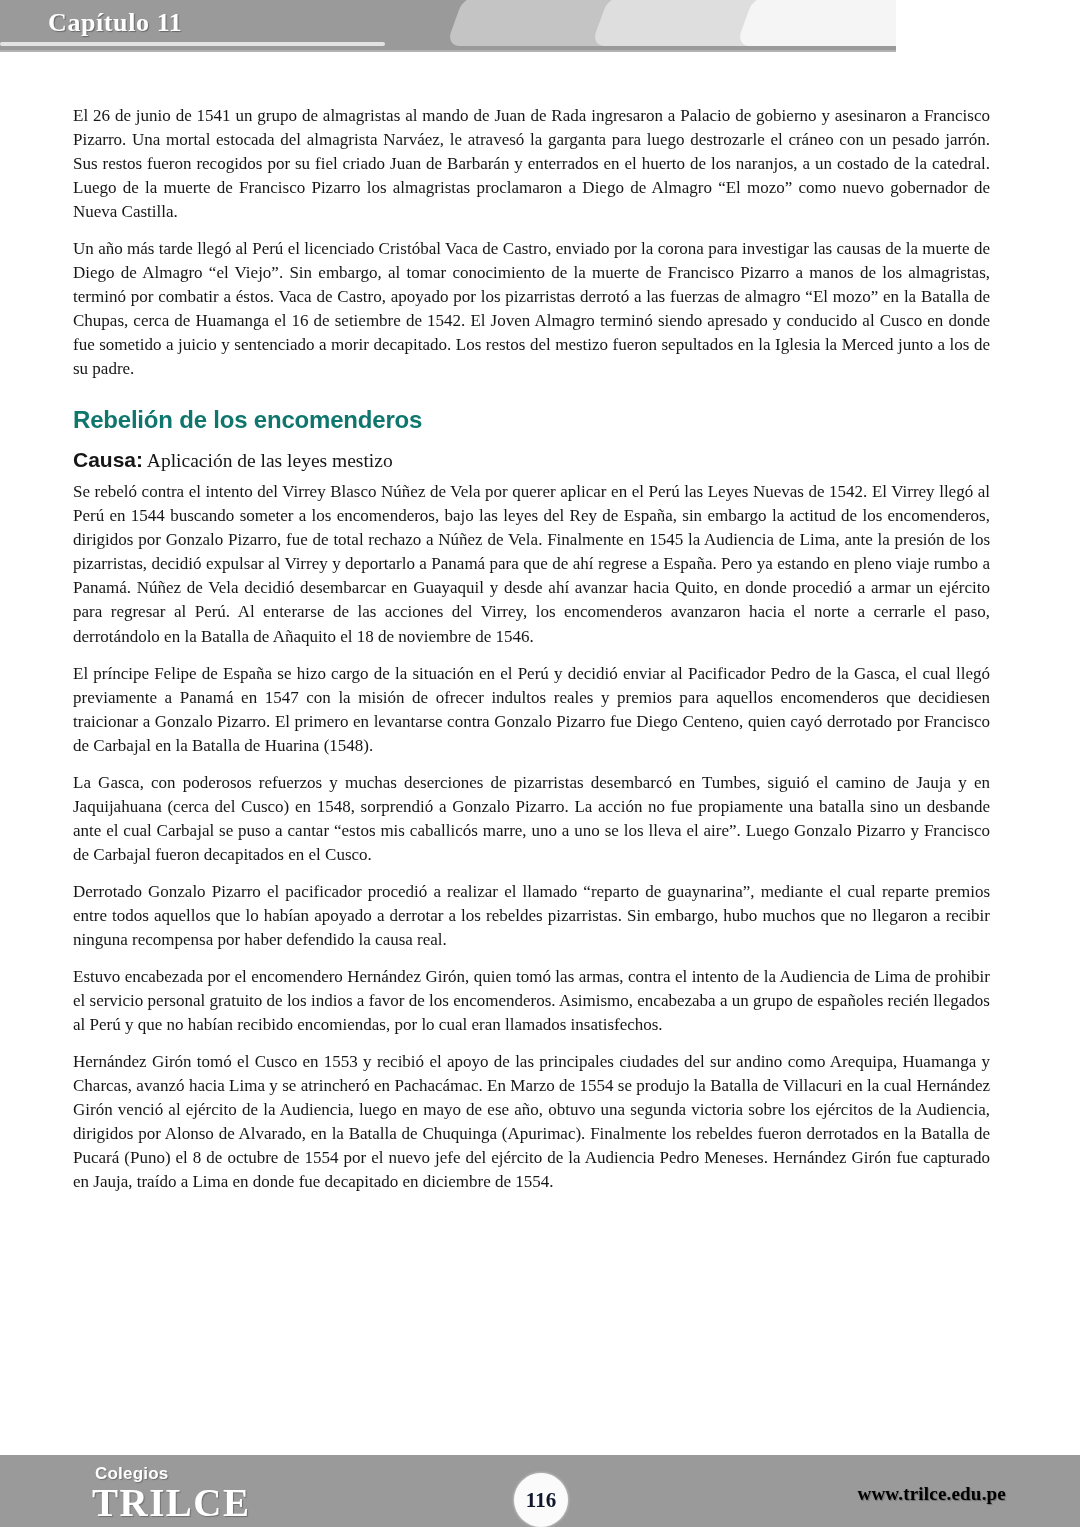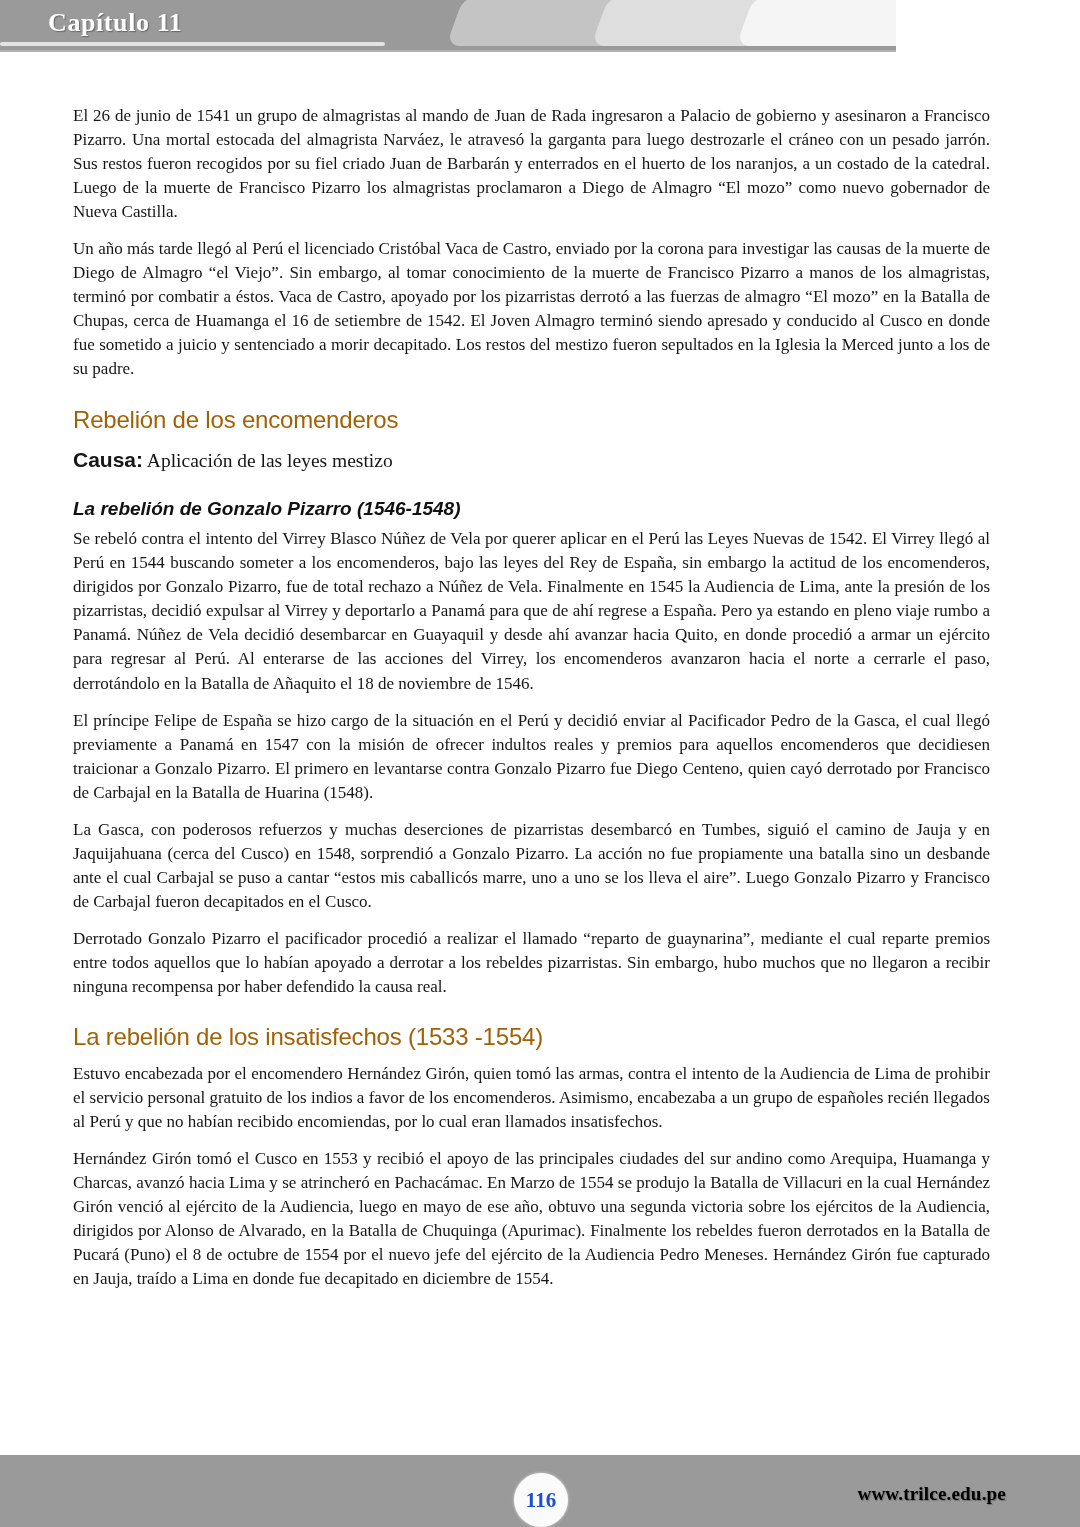--- a/index.html
+++ b/index.html
@@ -91,24 +91,24 @@
     text-justify: inter-word;
     font-family: "Liberation Serif", "DejaVu Serif", serif;
     color: #161616;
     hyphens: none;
   }
   p.para:last-child { margin-bottom: 0; }
 
   h2.section-title {
     margin: 24px 0 11px 0;
     font-family: "Liberation Sans", "DejaVu Sans", sans-serif;
-    font-weight: normal;
+    font-weight: bold;
     font-size: 24px;
     letter-spacing: -0.2px;
-    color: #a16207;
+    color: #0f766e;
   }
 
   h3.sub-title {
     margin: 24px 0 7px 0;
     font-family: "Liberation Sans", "DejaVu Sans", sans-serif;
     font-weight: bold;
     font-style: italic;
     font-size: 19px;
     color: #111111;
   }
@@ -168,21 +168,21 @@
     width: 54px;
     height: 54px;
     border-radius: 50%;
     background: #fbfbfb;
     display: flex;
     align-items: center;
     justify-content: center;
     font-family: "Liberation Serif", "DejaVu Serif", serif;
     font-weight: bold;
     font-size: 21px;
-    color: #1d4ed8;
+    color: #0f172a;
     z-index: 6;
     box-shadow: 0 0 3px rgba(255,255,255,0.7);
   }
   .site-url {
     position: absolute;
     right: 74px;
     top: 28px;
     color: #000000;
     font-family: "Liberation Serif", "DejaVu Serif", serif;
     font-weight: bold;
@@ -207,31 +207,33 @@
 
 <div class="content">
 
   <p class="para">El 26 de junio de 1541 un grupo de almagristas al mando de Juan de Rada ingresaron a Palacio de gobierno y asesinaron a Francisco Pizarro. Una mortal estocada del almagrista Narváez, le atravesó la garganta para luego destrozarle el cráneo con un pesado jarrón. Sus restos fueron recogidos por su fiel criado Juan de Barbarán y enterrados en el huerto de los naranjos, a un costado de la catedral. Luego de la muerte de Francisco Pizarro los almagristas proclamaron a Diego de Almagro “El mozo” como nuevo gobernador de Nueva Castilla.</p>
   <p class="para">Un año más tarde llegó al Perú el licenciado Cristóbal Vaca de Castro, enviado por la corona para investigar las causas de la muerte de Diego de Almagro “el Viejo”. Sin embargo, al tomar conocimiento de la muerte de Francisco Pizarro a manos de los almagristas, terminó por combatir a éstos. Vaca de Castro, apoyado por los pizarristas derrotó a las fuerzas de almagro “El mozo” en la Batalla de Chupas, cerca de Huamanga el 16 de setiembre de 1542. El Joven Almagro terminó siendo apresado y conducido al Cusco en donde fue sometido a juicio y sentenciado a morir decapitado. Los restos del mestizo fueron sepultados en la Iglesia la Merced junto a los de su padre.</p>
 
   <h2 class="section-title">Rebelión de los encomenderos</h2>
 
   <p class="causa"><span class="causa-label">Causa:</span><span class="causa-text"> Aplicación de las leyes mestizo</span></p>
 
-  <h3 class="sub-title">La rebelión de Gonzalo Pizarro (1546-1548)</h3>
 
   <p class="para">Se rebeló contra el intento del Virrey Blasco Núñez de Vela por querer aplicar en el Perú las Leyes Nuevas de 1542. El Virrey llegó al Perú en 1544 buscando someter a los encomenderos, bajo las leyes del Rey de España, sin embargo la actitud de los encomenderos, dirigidos por Gonzalo Pizarro, fue de total rechazo a Núñez de Vela. Finalmente en 1545 la Audiencia de Lima, ante la presión de los pizarristas, decidió expulsar al Virrey y deportarlo a Panamá para que de ahí regrese a España. Pero ya estando en pleno viaje rumbo a Panamá. Núñez de Vela decidió desembarcar en Guayaquil y desde ahí avanzar hacia Quito, en donde procedió a armar un ejército para regresar al Perú. Al enterarse de las acciones del Virrey, los encomenderos avanzaron hacia el norte a cerrarle el paso, derrotándolo en la Batalla de Añaquito el 18 de noviembre de 1546.</p>
   <p class="para">El príncipe Felipe de España se hizo cargo de la situación en el Perú y decidió enviar al Pacificador Pedro de la Gasca, el cual llegó previamente a Panamá en 1547 con la misión de ofrecer indultos reales y premios para aquellos encomenderos que decidiesen traicionar a Gonzalo Pizarro. El primero en levantarse contra Gonzalo Pizarro fue Diego Centeno, quien cayó derrotado por Francisco de Carbajal en la Batalla de Huarina (1548).</p>
   <p class="para">La Gasca, con poderosos refuerzos y muchas deserciones de pizarristas desembarcó en Tumbes, siguió el camino de Jauja y en Jaquijahuana (cerca del Cusco) en 1548, sorprendió a Gonzalo Pizarro. La acción no fue propiamente una batalla sino un desbande ante el cual Carbajal se puso a cantar “estos mis caballicós marre, uno a uno se los lleva el aire”. Luego Gonzalo Pizarro y Francisco de Carbajal fueron decapitados en el Cusco.</p>
   <p class="para">Derrotado Gonzalo Pizarro el pacificador procedió a realizar el llamado “reparto de guaynarina”, mediante el cual reparte premios entre todos aquellos que lo habían apoyado a derrotar a los rebeldes pizarristas. Sin embargo, hubo muchos que no llegaron a recibir ninguna recompensa por haber defendido la causa real.</p>
 
-  <h2 class="section-title">La rebelión de los insatisfechos (1533 -1554)</h2>
 
 
   <p class="para">Estuvo encabezada por el encomendero Hernández Girón, quien tomó las armas, contra el intento de la Audiencia de Lima de prohibir el servicio personal gratuito de los indios a favor de los encomenderos. Asimismo, encabezaba a un grupo de españoles recién llegados al Perú y que no habían recibido encomiendas, por lo cual eran llamados insatisfechos.</p>
   <p class="para">Hernández Girón tomó el Cusco en 1553 y recibió el apoyo de las principales ciudades del sur andino como Arequipa, Huamanga y Charcas, avanzó hacia Lima y se atrincheró en Pachacámac. En Marzo de 1554 se produjo la Batalla de Villacuri en la cual Hernández Girón venció al ejército de la Audiencia, luego en mayo de ese año, obtuvo una segunda victoria sobre los ejércitos de la Audiencia, dirigidos por Alonso de Alvarado, en la Batalla de Chuquinga (Apurimac). Finalmente los rebeldes fueron derrotados en la Batalla de Pucará (Puno) el 8 de octubre de 1554 por el nuevo jefe del ejército de la Audiencia Pedro Meneses. Hernández Girón fue capturado en Jauja, traído a Lima en donde fue decapitado en diciembre de 1554.</p>
 
 </div>
 
 <div class="page-footer">
+  <div class="logo-block">
+    <div class="logo-top">Colegios</div>
+    <div class="logo-main">TRILCE</div>
+  </div>
   <div class="site-url">www.trilce.edu.pe</div>
 </div>
 <div class="page-number-badge">116</div>
 
 </body></html>

